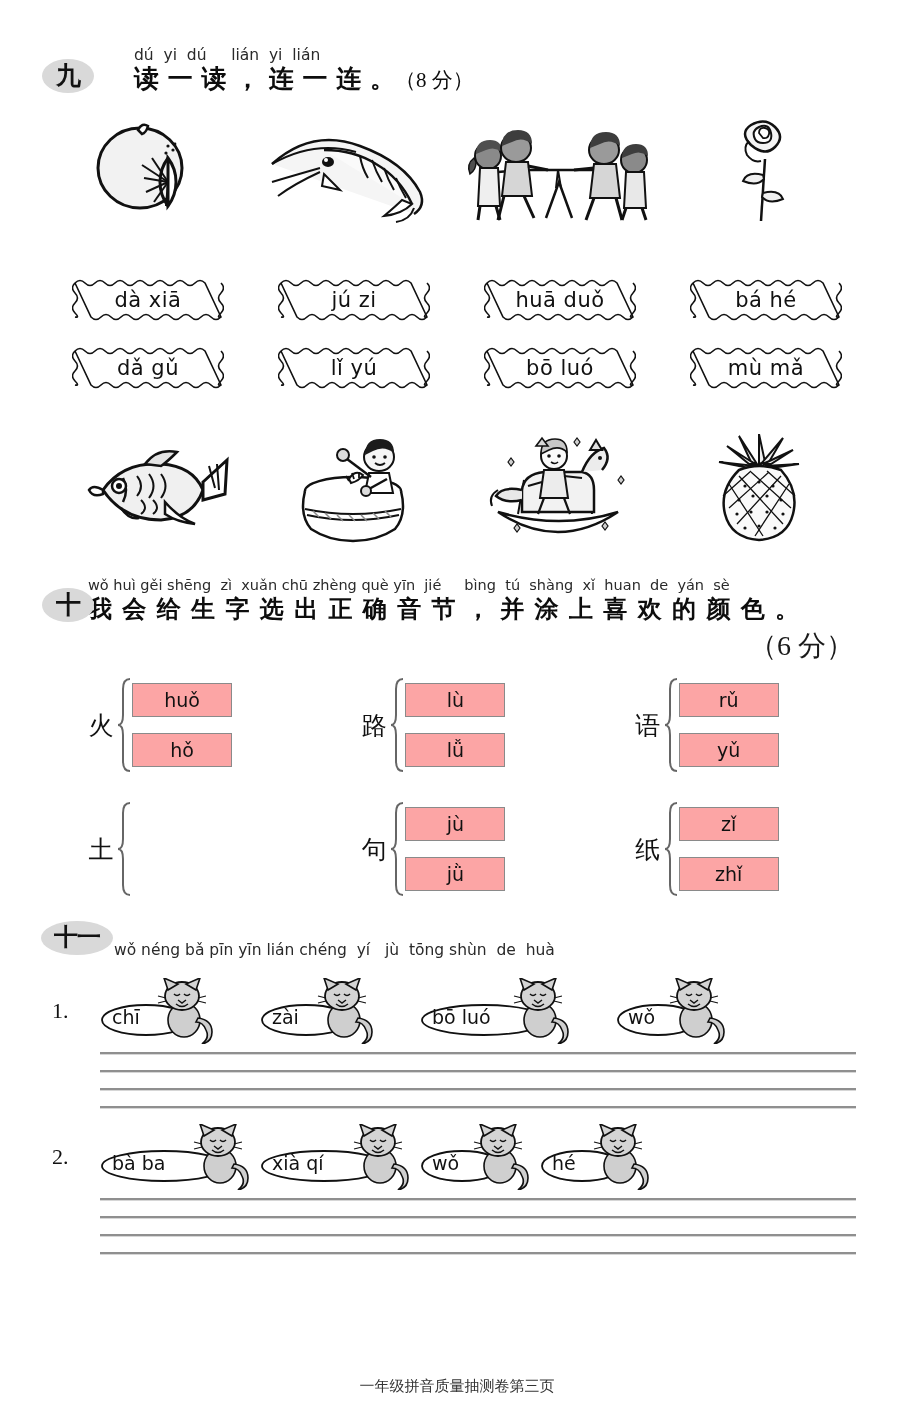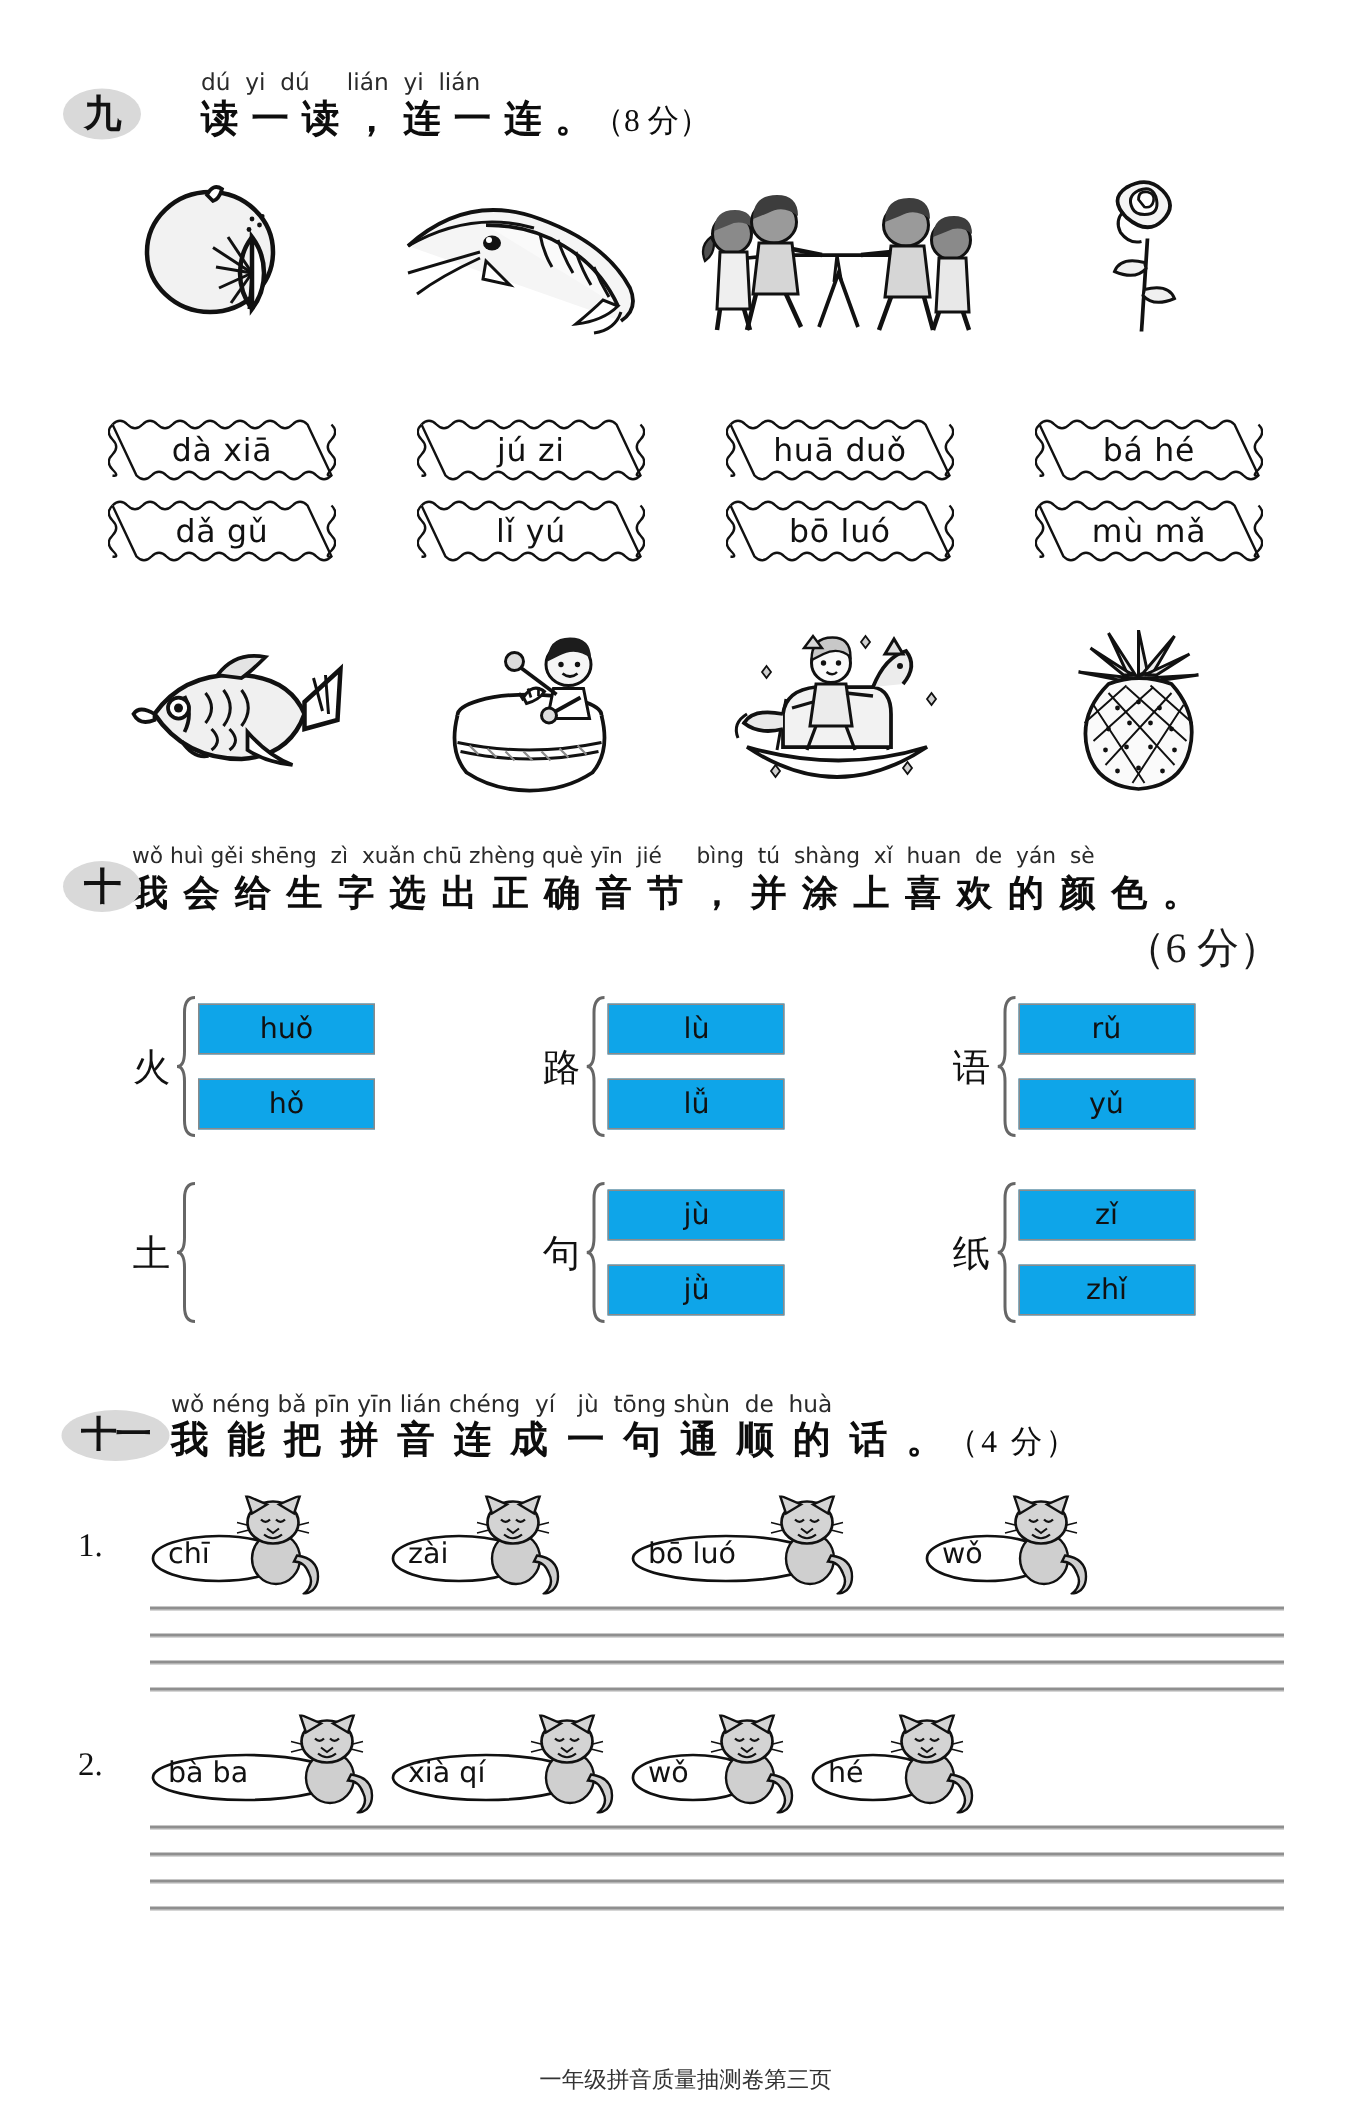--- a/index.html
+++ b/index.html
@@ -107,21 +107,21 @@
     justify-content: center;
   }
   .pic-cell svg { display: block; }
 
   
   .word-grid {
     display: flex;
     justify-content: space-between;
     padding: 0 72px;
   }
-  .word-col { display: flex; flex-direction: column; gap: 10px; }
+  .word-col { display: flex; flex-direction: column; gap: 24px; }
   .wavy-box {
     position: relative;
     width: 152px;
     height: 44px;
     display: flex;
     align-items: center;
     justify-content: center;
   }
   .wavy-box svg {
     position: absolute;
@@ -161,24 +161,24 @@
     width: 14px;
     height: 96px;
     flex: none;
   }
   .choice-boxes {
     display: flex;
     flex-direction: column;
     gap: 16px;
   }
   .pbox {
-    width: 118px;
+    width: 100px;
     height: 34px;
     border: 1.5px solid #8a8a8a;
-    background: #0ea5e9;
+    background: #fca5a5;
     display: flex;
     align-items: center;
     justify-content: center;
     font-family: "DejaVu Sans", sans-serif;
     font-size: 19px;
     color: #111;
   }
 
   
   .cat-row {
@@ -615,21 +615,20 @@
         </div>
       </div>
     </div>
   </div>
 
   <div class="section" style="margin-top:16px;">
     <div class="sec-head">
       <div class="sec-badge wide">十一</div>
       <div class="titleblock" style="margin-left:76px;">
         <div class="pinyin-row">wǒ néng bǎ pīn yīn lián chéng  yí   jù  tōng shùn  de  huà</div>
-        <div class="han-row" style="letter-spacing:2px;"><span>我 能 把 拼 音 连 成 一 句 通 顺 的 话 。</span><span class="score">（4 分）</span></div>
       </div>
     </div>
 
     <div class="cat-row" style="margin-top:20px;">
       <div class="q-num">1.</div>
       <div class="cats" style="gap:36px;">
         <div class="cat-card" style="width:124px;">
           <svg width="124" height="66" viewBox="0 0 124 66">
             <ellipse cx="48" cy="42" rx="44" ry="15" fill="#fff" stroke="#111" stroke-width="1.8"></ellipse>
             <ellipse cx="86" cy="42" rx="16" ry="17" fill="#cfcfcf" stroke="#111" stroke-width="1.6"></ellipse>

